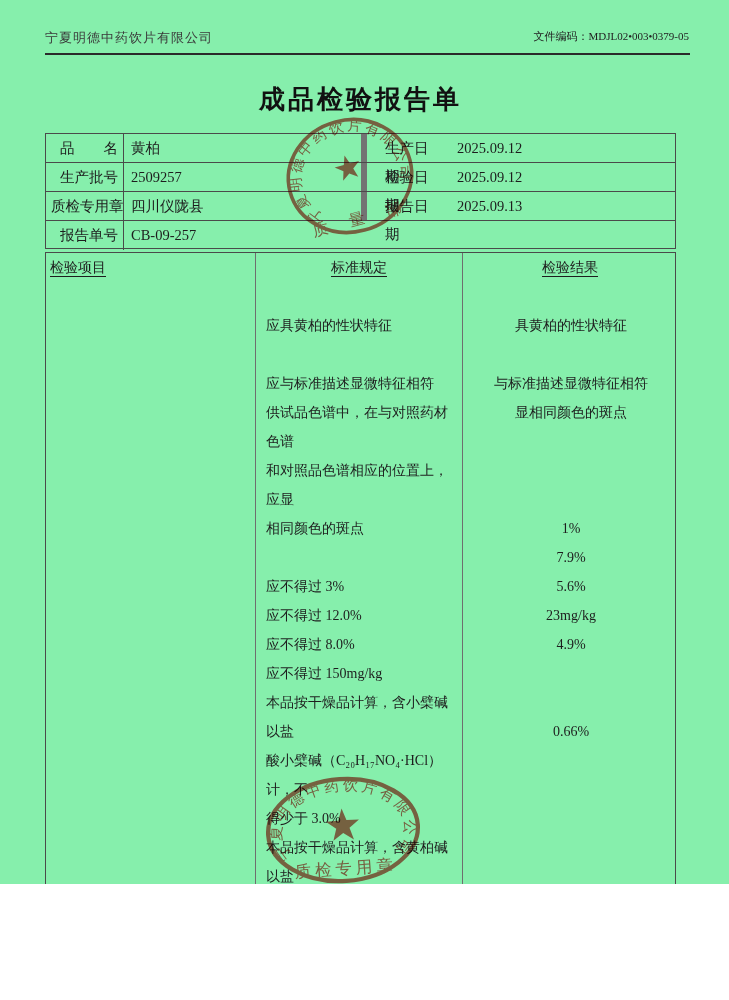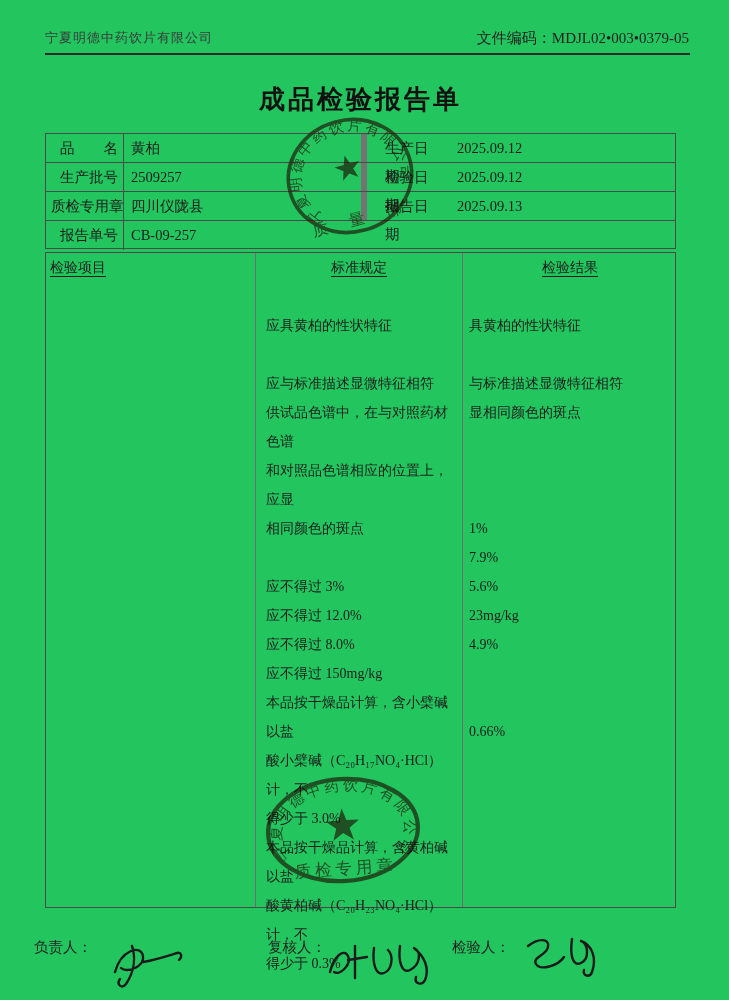--- a/index.html
+++ b/index.html
@@ -1,33 +1,33 @@
 <!DOCTYPE html>
 <html><head>
 <meta charset="utf-8">
 <style>
   * { margin: 0; padding: 0; box-sizing: border-box; }
   html, body { background: #ffffff; }
   .page {
     position: relative;
     width: 729px;
-    height: 1000px;
-    background: #22c55e;
+    height: 884px;
+    background: #86efac;
     font-family: "Liberation Serif", "DejaVu Serif", serif;
     color: #1d1d1d;
     overflow: hidden;
   }
   
   .hdr-company {
     position: absolute; left: 45px; top: 29px;
     font-size: 13px; color: #3a3a3a; letter-spacing: 1px;
   }
   .hdr-code {
     position: absolute; right: 40px; top: 29px;
-    font-size: 15px; color: #222;
+    font-size: 11px; color: #222;
   }
   .hdr-rule {
     position: absolute; left: 45px; top: 53px; width: 645px; height: 2px;
     background: #2a2a2a;
   }
   .doc-title {
     position: absolute; left: 45px; top: 82px; width: 631px;
     text-align: center; font-family: "Liberation Sans", "DejaVu Sans", sans-serif;
     font-size: 26px; font-weight: bold; letter-spacing: 3px; color: #111;
   }
@@ -52,21 +52,21 @@
   .m-col1 { left: 0; width: 210px; border-right: 1px solid #6e6e6e; }
   .m-col2 { left: 210px; width: 207px; border-right: 1px solid #6e6e6e; }
   .m-col3 { left: 417px; width: 214px; }
   .m-head { height: 29px; line-height: 29px; }
   .m-head span { text-decoration: underline; text-underline-offset: 4px; }
   .m-col1 .m-head { padding-left: 4px; text-align: left; }
   .m-col2 .m-head, .m-col3 .m-head { text-align: center; }
   .m-body { white-space: pre-line; line-height: 29px; }
   .m-col1 .m-body { padding-left: 4px; }
   .m-col2 .m-body { padding-left: 10px; padding-right: 4px; }
-  .m-col3 .m-body { padding-left: 6px; padding-right: 4px; }
+  .m-col3 .m-body { padding-left: 6px; padding-right: 4px; text-align: center; }
   
   .conclusion {
     position: absolute; left: 45px; top: 907px; width: 631px; height: 27px;
     border: 1px solid #4a4a4a; line-height: 25px; font-size: 14.5px;
     padding-left: 5px; white-space: nowrap;
   }
   .conclusion b { font-weight: bold; }
   
   .sig-label { position: absolute; top: 938px; font-size: 14.5px; color: #222; }
   .sig-label.s1 { left: 34px; }

